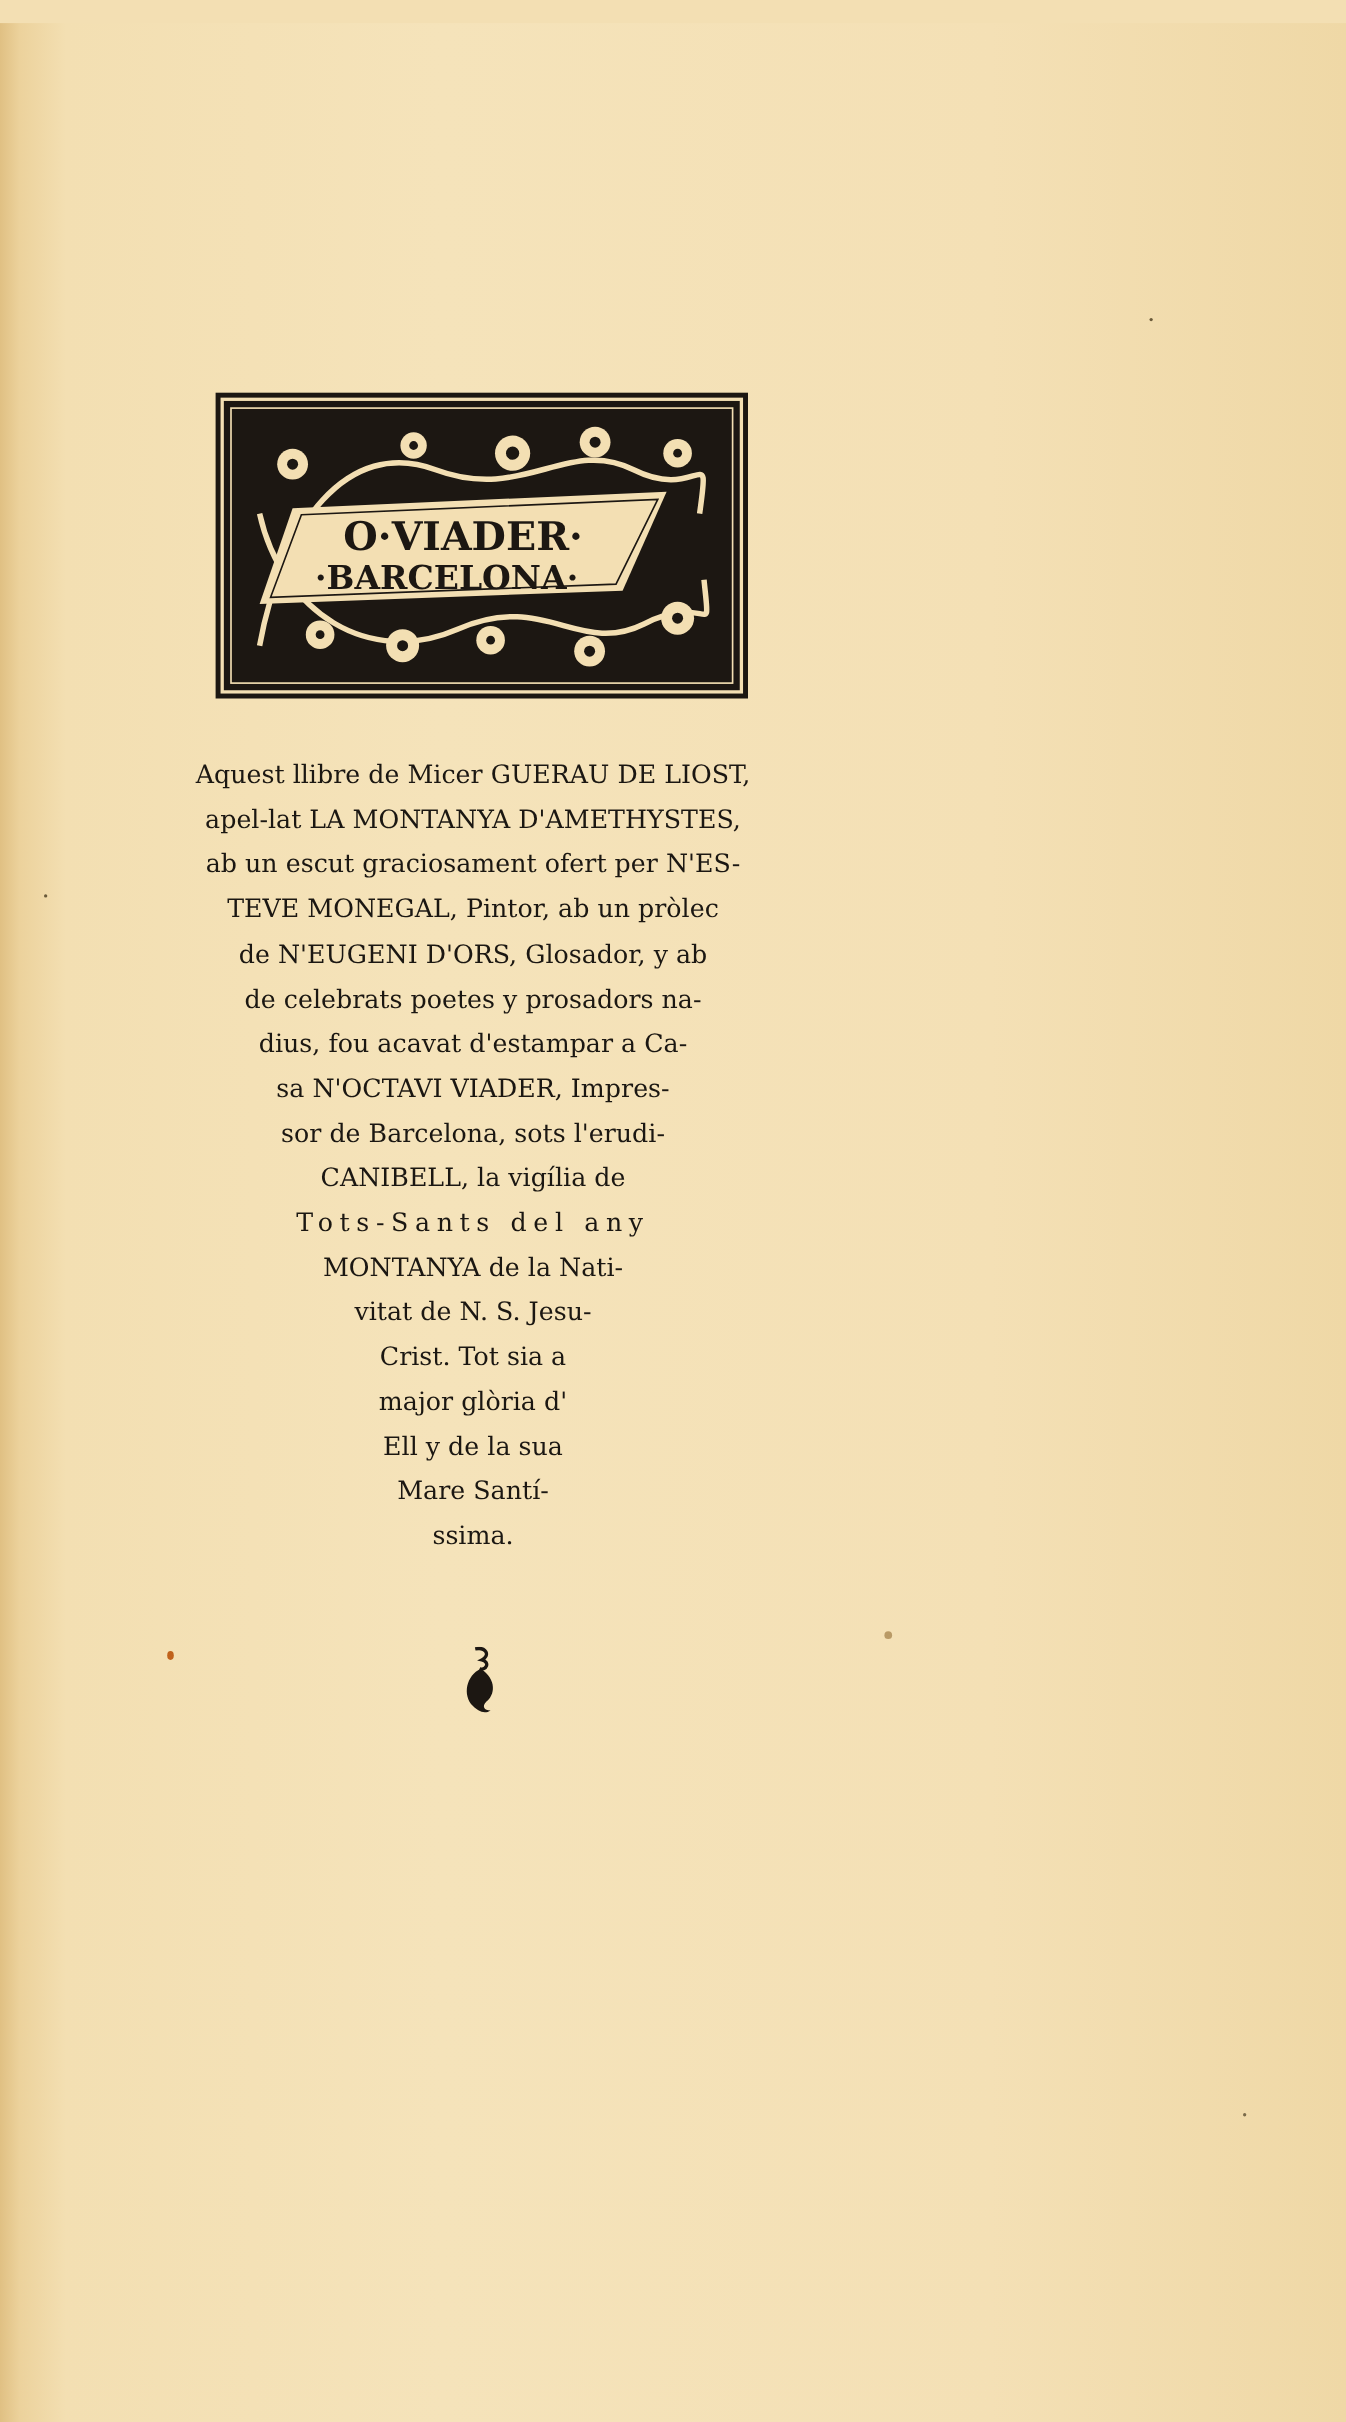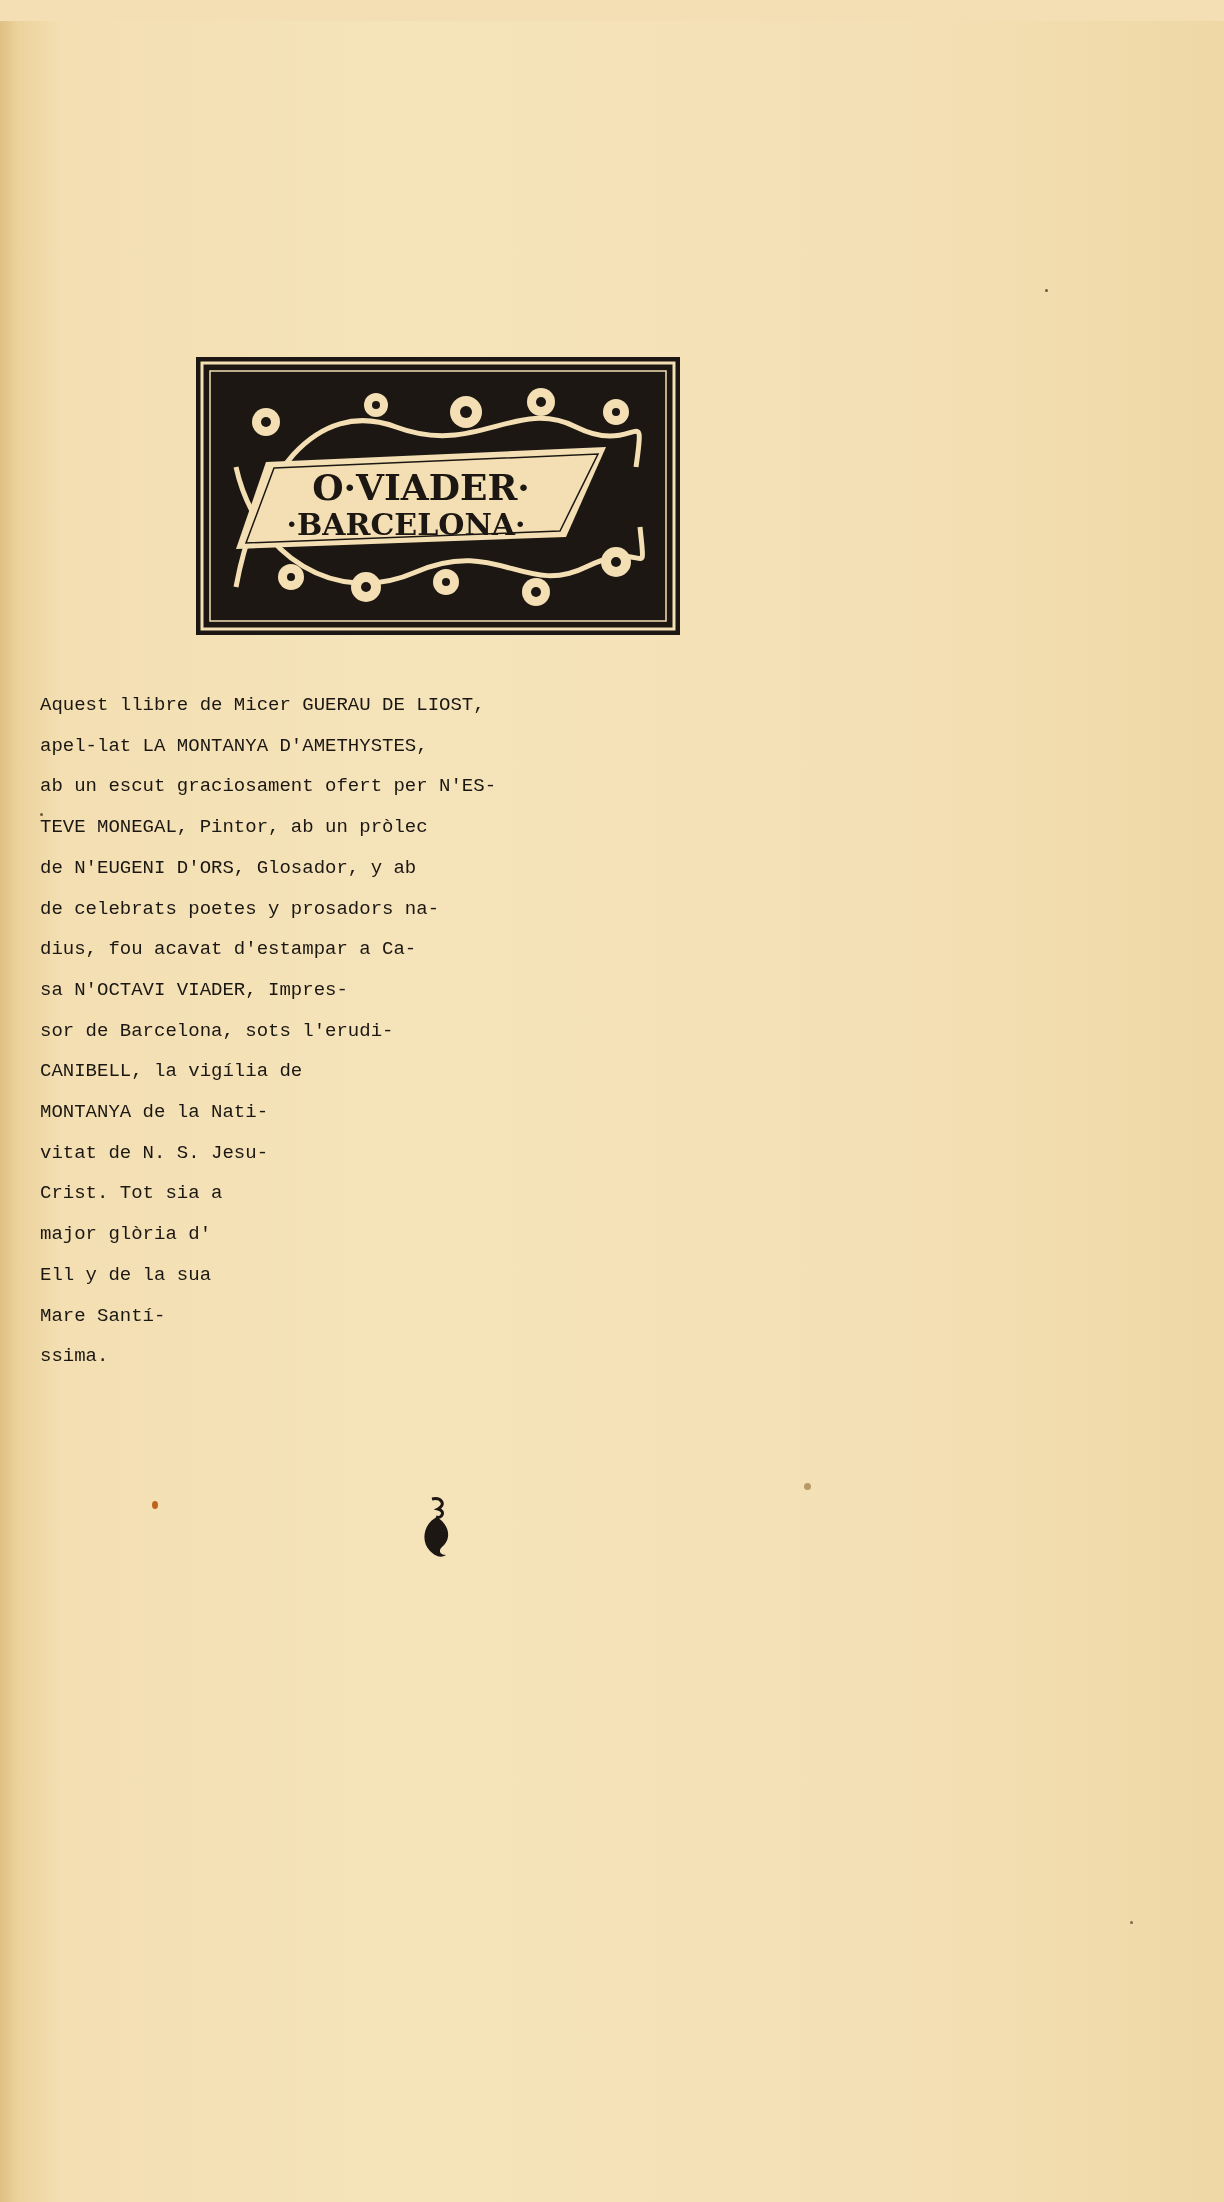--- a/index.html
+++ b/index.html
@@ -17,22 +17,22 @@
   .speck { position: absolute; border-radius: 50%; }
 
   .mark {
     position: absolute; left: 196px; top: 336px; width: 484px; height: 278px;
     background: #1c1712; box-sizing: border-box;
   }
   .mark svg { position: absolute; left: 0; top: 0; }
 
   .colophon {
     position: absolute; left: 40px; top: 664px; width: 780px;
-    text-align: left; color: #1b1712;
-    font-size: 19px; line-height: 40.7px; font-family: Liberation Mono, monospace;
+    text-align: center; color: #1b1712;
+    font-size: 23px; line-height: 40.7px;
   }
   .line { display: block; white-space: nowrap; }
   .spaced { letter-spacing: 6px; }
 
   .fleuron {
     position: absolute; left: 420px; top: 1476px; width: 34px; height: 64px;
   }
 </style>
 </head>
 <body>
@@ -87,20 +87,21 @@
     <span class="line">Aquest llibre de Micer GUERAU DE LIOST,</span>
     <span class="line">apel-lat LA MONTANYA D'AMETHYSTES,</span>
     <span class="line">ab un escut graciosament ofert per N'ES-</span>
     <span class="line">TEVE MONEGAL, Pintor, ab un pròlec</span>
     <span class="line">de N'EUGENI D'ORS, Glosador, y ab</span>
     <span class="line">de celebrats poetes y prosadors na-</span>
     <span class="line">dius, fou acavat d'estampar a Ca-</span>
     <span class="line">sa N'OCTAVI VIADER, Impres-</span>
     <span class="line">sor de Barcelona, sots l'erudi-</span>
     <span class="line">CANIBELL, la vigília de</span>
+    <span class="line spaced">Tots-Sants del any</span>
     <span class="line">MONTANYA de la Nati-</span>
     <span class="line">vitat de N. S. Jesu-</span>
     <span class="line">Crist. Tot sia a</span>
     <span class="line">major glòria d'</span>
     <span class="line">Ell y de la sua</span>
     <span class="line">Mare Santí-</span>
     <span class="line">ssima.</span>
   </div>
 
   <svg class="fleuron" viewBox="0 0 34 64">

